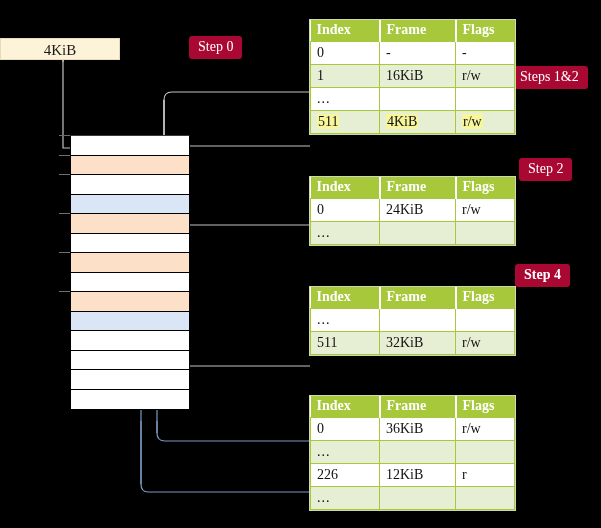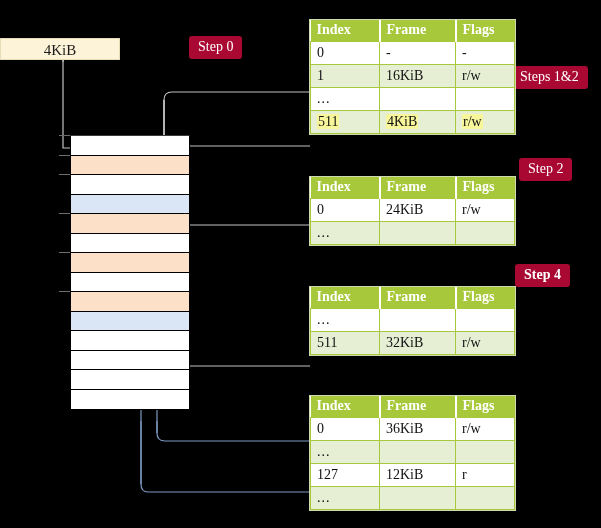--- a/index.html
+++ b/index.html
@@ -294,21 +294,21 @@
           <td class="col-index"><span>0</span></td>
           <td class="col-frame"><span>36KiB</span></td>
           <td class="col-flags"><span>r/w</span></td>
         </tr>
         <tr class="alt">
           <td class="col-index"><span class="dots">...</span></td>
           <td class="col-frame"><span></span></td>
           <td class="col-flags"><span></span></td>
         </tr>
         <tr class="plain">
-          <td class="col-index"><span>127</span></td>
+          <td class="col-index"><span>226</span></td>
           <td class="col-frame"><span>12KiB</span></td>
           <td class="col-flags"><span>r</span></td>
         </tr>
         <tr class="alt">
           <td class="col-index"><span class="dots">...</span></td>
           <td class="col-frame"><span></span></td>
           <td class="col-flags"><span></span></td>
         </tr>
       </tbody>
     </table>

